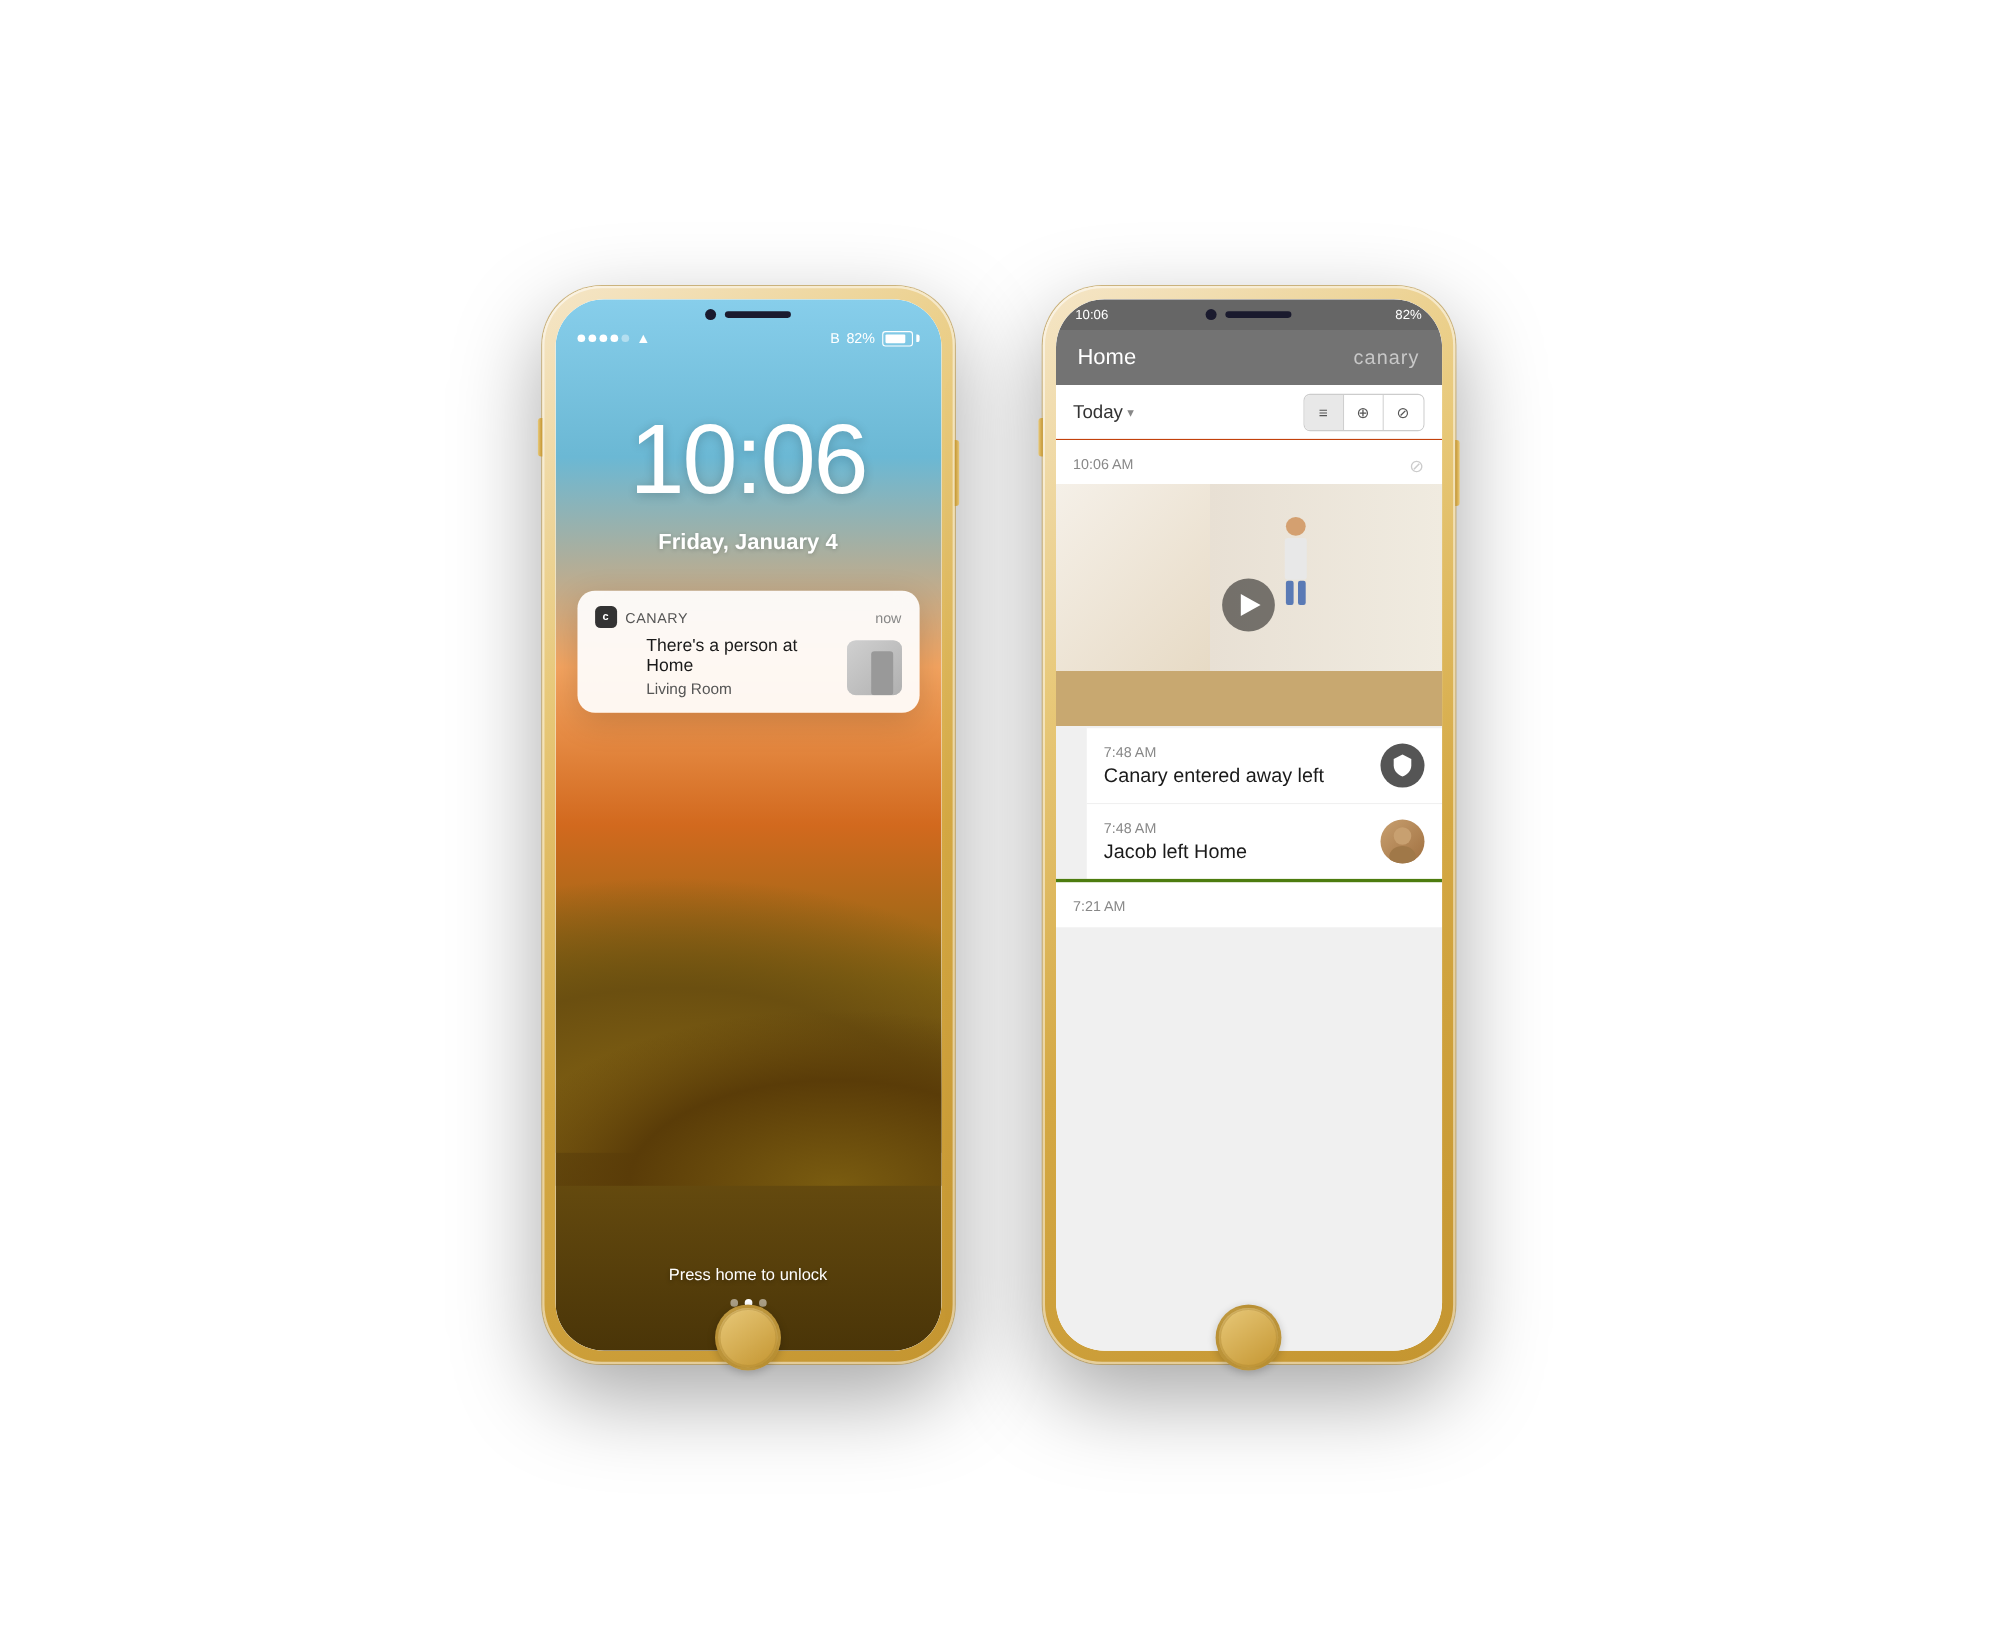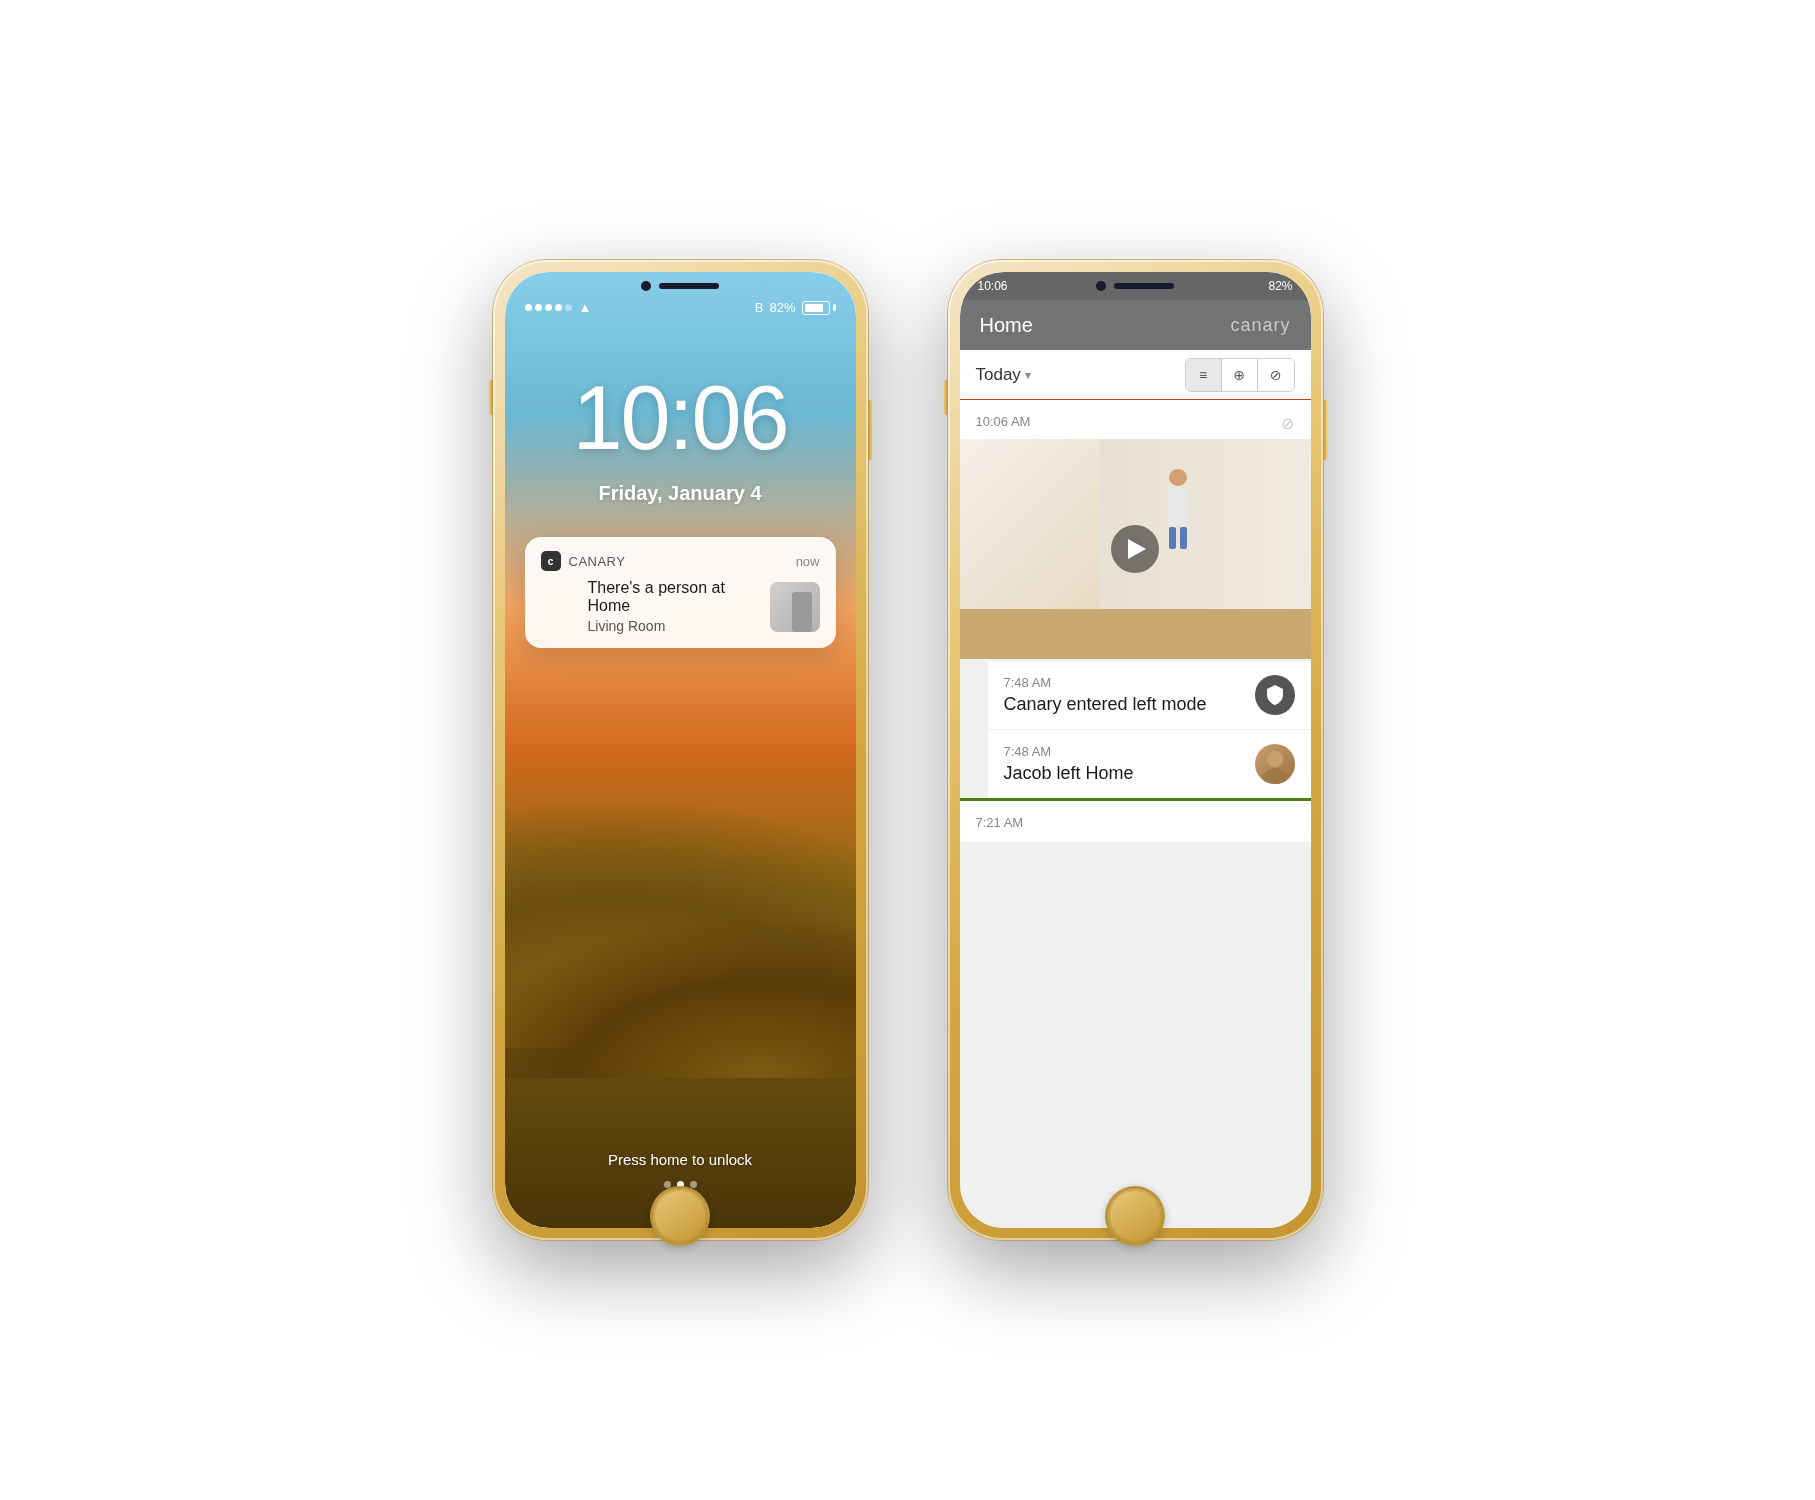--- a/index.html
+++ b/index.html
@@ -778,21 +778,21 @@
 
             <div class="play-button">
               <div class="play-triangle"></div>
             </div>
           </div>
         </div>
 
         <div class="feed-item-row">
           <div class="feed-item-content">
             <div class="feed-item-time">7:48 AM</div>
-            <div class="feed-item-title">Canary entered left mode</div>
+            <div class="feed-item-title">Canary entered away left</div>
           </div>
           <div class="feed-item-icon shield-icon-circle">
             <svg width="20" height="22" viewBox="0 0 20 22" fill="none" xmlns="http://www.w3.org/2000/svg">
               <path d="M10 1L2 5V11C2 15.42 5.45 19.56 10 21C14.55 19.56 18 15.42 18 11V5L10 1Z" fill="white"></path>
             </svg>
           </div>
         </div>
 
         <div class="feed-item-row">
           <div class="feed-item-content">

